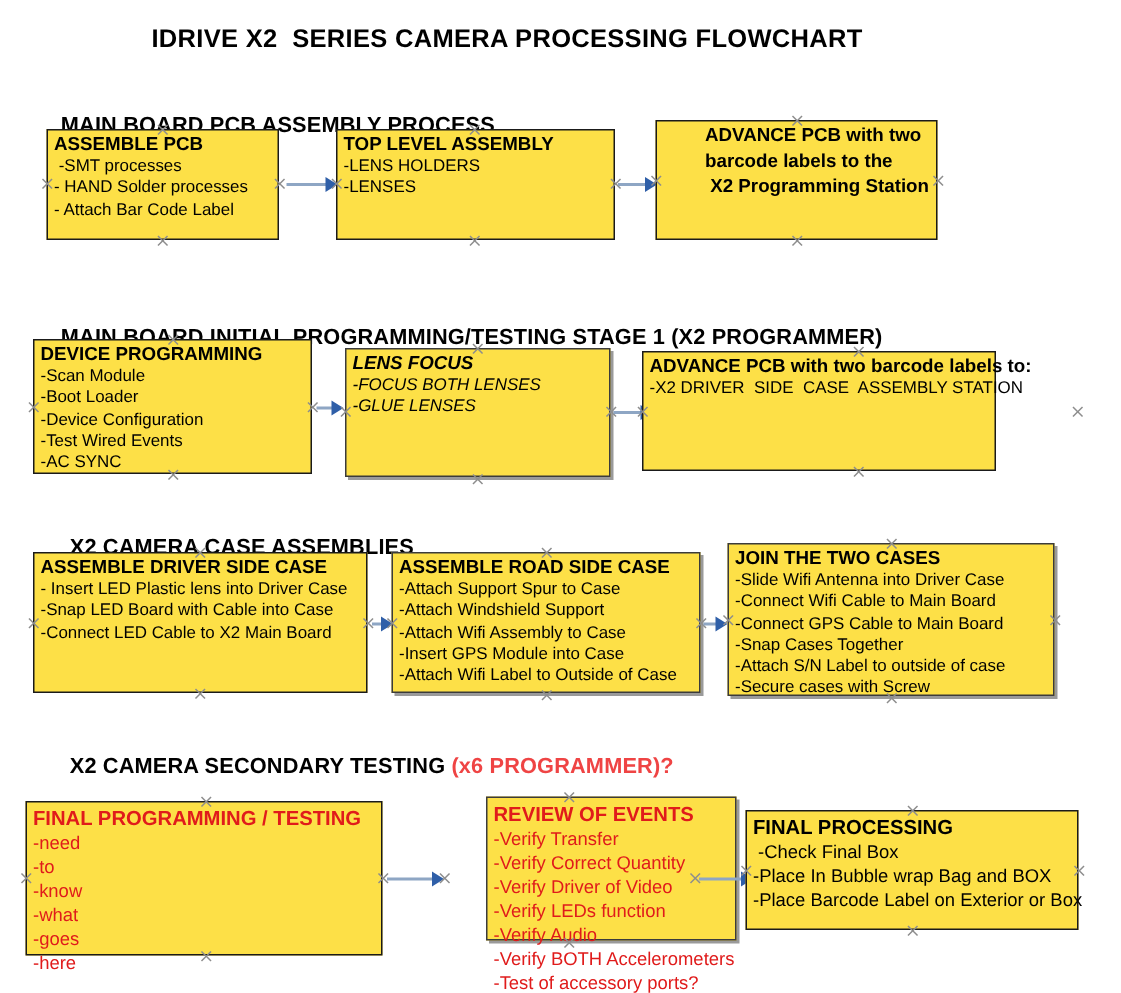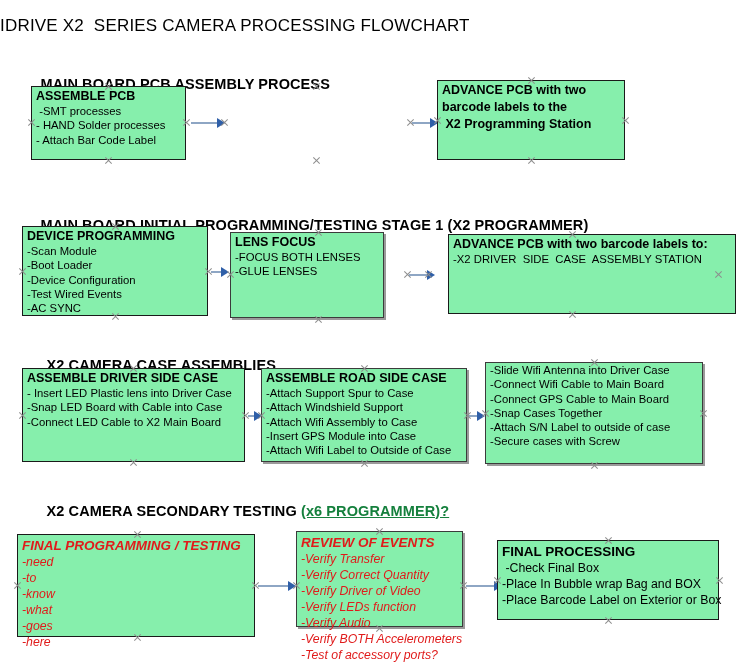--- a/index.html
+++ b/index.html
@@ -20,42 +20,42 @@
     left: 0; top: 0;
     width: 747px;
     height: 662px;
   }
 
   .main-title {
     position: absolute;
     left: 0;
     top: 16px;
     width: 676px;
+    text-align: center;
     font-size: 17px;
-    font-weight: normal;
+    font-weight: bold;
     letter-spacing: 0.2px;
     white-space: pre;
   }
 
   .section-head {
     position: absolute;
     font-size: 14.5px;
     font-weight: bold;
     white-space: pre;
     letter-spacing: 0.1px;
   }
   .section-head .accent {
-    color: #15803d;
-    text-decoration: underline;
+    color: #ef4444;
   }
 
   
   .box {
     position: absolute;
-    background: #86efac;
+    background: #fde047;
     border: 1px solid #1a1a1a;
     box-sizing: border-box;
   }
   .box.shadowed {
     border: 1px solid #3b3b3b;
     box-shadow: 2px 2px 0 0 #9a9a9a;
   }
   .box .btitle {
     display: block;
     font-size: 12.5px;
@@ -67,23 +67,23 @@
   .box .bline {
     display: block;
     font-size: 11.3px;
     line-height: 14.3px;
     white-space: pre;
     padding-left: 4px;
   }
   .box.big .btitle { font-size: 13.5px; line-height: 17px; }
   .box.big .bline  { font-size: 12.3px; line-height: 16px; }
 
-  .box.red .btitle, .box.red .bline { color: #e01b1b; font-style: italic; }
-
-  .box.overflow { overflow: visible; }
+  .box.red .btitle, .box.red .bline { color: #e01b1b; }
+
+  .box.overflow { overflow: visible; margin-left: 28px; }
 
   
   .conn {
     position: absolute;
     height: 2px;
     background: #8ea6c4;
   }
   .arrowhead {
     position: absolute;
     width: 0; height: 0;
@@ -127,29 +127,34 @@
     <span class="bline">- Attach Bar Code Label</span>
   </div>
   <div class="xh" style="left:104px; top:82px;"></div>
   <div class="xh" style="left:104px; top:156px;"></div>
   <div class="xh" style="left:27px; top:118px;"></div>
   <div class="xh" style="left:182px; top:118px;"></div>
 
   <div class="conn" style="left:191px; top:122px; width:28px;"></div>
   <div class="arrowhead" style="left:217px; top:118px;"></div>
 
+  <div class="box" style="left:224px; top:86px; width:186px; height:74px;">
+    <span class="btitle">TOP LEVEL ASSEMBLY</span>
+    <span class="bline">-LENS HOLDERS</span>
+    <span class="bline">-LENSES</span>
+  </div>
   <div class="xh" style="left:312px; top:82px;"></div>
   <div class="xh" style="left:312px; top:156px;"></div>
   <div class="xh" style="left:220px; top:118px;"></div>
   <div class="xh" style="left:406px; top:118px;"></div>
 
   <div class="conn" style="left:412px; top:122px; width:22px;"></div>
   <div class="arrowhead" style="left:430px; top:118px;"></div>
 
-  <div class="box" style="left:437px; top:80px; width:188px; height:80px;">
+  <div class="box" style="left:437px; top:80px; width:188px; height:80px;padding-left:28px;">
     <span class="btitle">ADVANCE PCB with two</span>
     <span class="btitle">barcode labels to the</span>
     <span class="btitle"> X2 Programming Station</span>
   </div>
   <div class="xh" style="left:527px; top:76px;"></div>
   <div class="xh" style="left:527px; top:156px;"></div>
   <div class="xh" style="left:433px; top:116px;"></div>
   <div class="xh" style="left:621px; top:116px;"></div>
 
   <div class="section-head" style="left:24px; top:201px;">
@@ -165,34 +170,34 @@
     <span class="bline">-AC SYNC</span>
   </div>
   <div class="xh" style="left:111px; top:222px;"></div>
   <div class="xh" style="left:111px; top:312px;"></div>
   <div class="xh" style="left:18px; top:267px;"></div>
   <div class="xh" style="left:204px; top:267px;"></div>
 
   <div class="conn" style="left:211px; top:271px; width:13px;"></div>
   <div class="arrowhead" style="left:221px; top:267px;"></div>
 
-  <div class="box shadowed" style="left:230px; top:232px; width:154px; height:86px;">
+  <div class="box shadowed" style="left:230px; top:232px; width:177px; height:86px;font-style:italic;">
     <span class="btitle">LENS FOCUS</span>
     <span class="bline">-FOCUS BOTH LENSES</span>
     <span class="bline">-GLUE LENSES</span>
   </div>
   <div class="xh" style="left:314px; top:228px;"></div>
   <div class="xh" style="left:314px; top:315px;"></div>
   <div class="xh" style="left:226px; top:270px;"></div>
   <div class="xh" style="left:403px; top:270px;"></div>
 
   <div class="conn" style="left:409px; top:274px; width:22px;"></div>
   <div class="arrowhead" style="left:427px; top:270px;"></div>
 
-  <div class="box" style="left:448px; top:234px; width:288px; height:80px;">
+  <div class="box" style="left:428px; top:234px; width:236px; height:80px;">
     <span class="btitle">ADVANCE PCB with two barcode labels to:</span>
     <span class="bline">-X2 DRIVER  SIDE  CASE  ASSEMBLY STATION</span>
   </div>
   <div class="xh" style="left:568px; top:230px;"></div>
   <div class="xh" style="left:568px; top:310px;"></div>
   <div class="xh" style="left:424px; top:270px;"></div>
   <div class="xh" style="left:714px; top:270px;"></div>
 
   <div class="section-head" style="left:30px; top:341px;">
     <span>X2 CAMERA CASE ASSEMBLIES</span>
@@ -222,20 +227,21 @@
   </div>
   <div class="xh" style="left:360px; top:364px;"></div>
   <div class="xh" style="left:360px; top:459px;"></div>
   <div class="xh" style="left:257px; top:411px;"></div>
   <div class="xh" style="left:463px; top:411px;"></div>
 
   <div class="conn" style="left:469px; top:415px; width:14px;"></div>
   <div class="arrowhead" style="left:477px; top:411px;"></div>
 
   <div class="box shadowed" style="left:485px; top:362px; width:218px; height:102px;">
+    <span class="btitle">JOIN THE TWO CASES</span>
     <span class="bline">-Slide Wifi Antenna into Driver Case</span>
     <span class="bline">-Connect Wifi Cable to Main Board</span>
     <span class="bline">-Connect GPS Cable to Main Board</span>
     <span class="bline">-Snap Cases Together</span>
     <span class="bline">-Attach S/N Label to outside of case</span>
     <span class="bline">-Secure cases with Screw</span>
   </div>
   <div class="xh" style="left:590px; top:358px;"></div>
   <div class="xh" style="left:590px; top:461px;"></div>
   <div class="xh" style="left:481px; top:409px;"></div>

